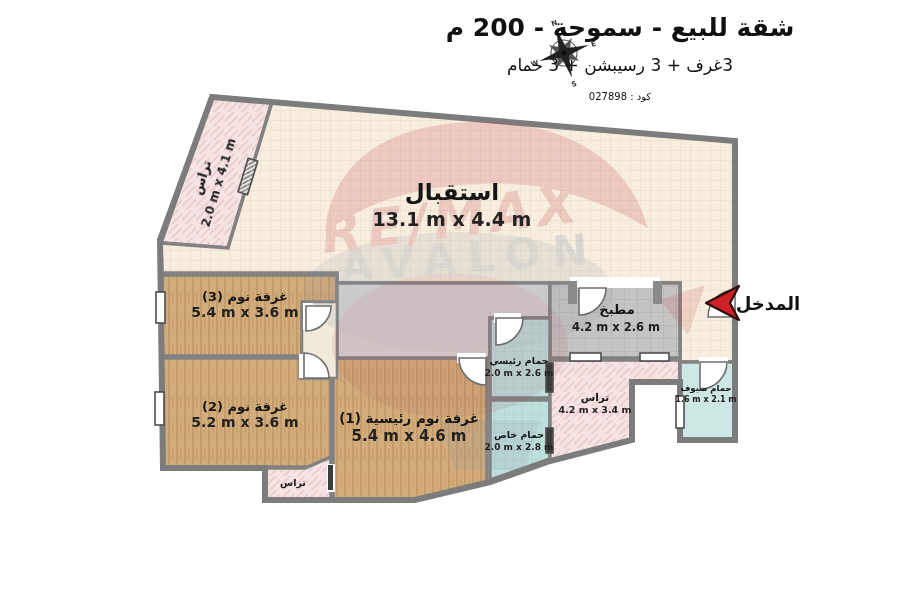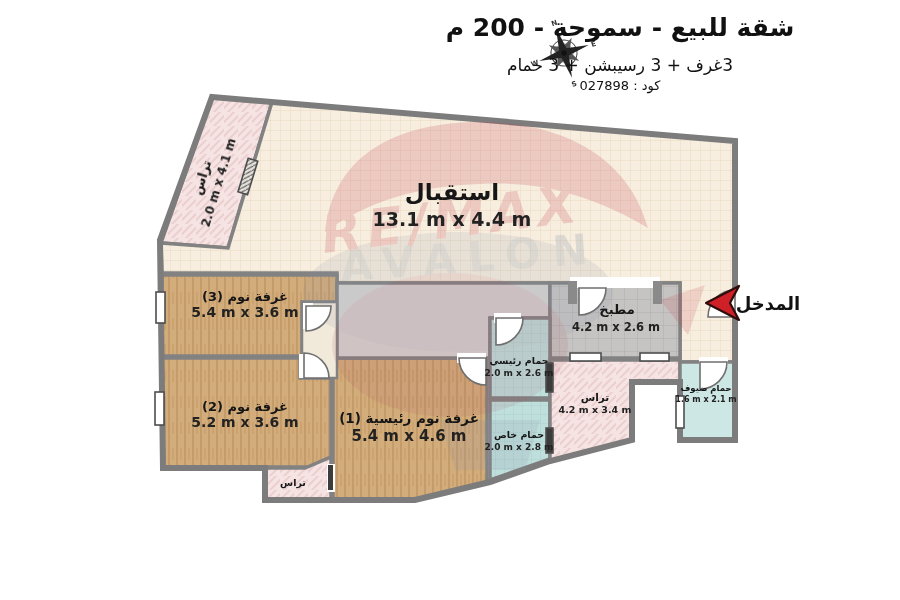--- a/index.html
+++ b/index.html
@@ -2,21 +2,21 @@
 <html><head>
 <meta charset="utf-8">
 <style>
   html,body{margin:0;padding:0;background:#ffffff;}
   body{width:900px;height:600px;position:relative;overflow:hidden;
        font-family:"DejaVu Sans","Liberation Sans",sans-serif;}
   .stage{position:absolute;inset:0;}
   .hdr{position:absolute;right:20px;top:14px;width:520px;text-align:center;direction:rtl;color:#111;}
   .hdr .title{font-size:25px;font-weight:bold;line-height:1.1;}
   .hdr .sub{font-size:17px;margin-top:13px;}
-  .hdr .code{font-size:13px;margin-top:3px;}
+  .hdr .code{font-size:10px;margin-top:16px;}
   svg text{font-family:"DejaVu Sans","Liberation Sans",sans-serif;}
   .rname{font-weight:bold;fill:#161616;direction:rtl;text-anchor:middle;}
   .rdims{font-weight:bold;fill:#222222;text-anchor:middle;}
   .wm{opacity:0.20;}
 </style>
 </head>
 <body>
 
 <div class="stage">
 

